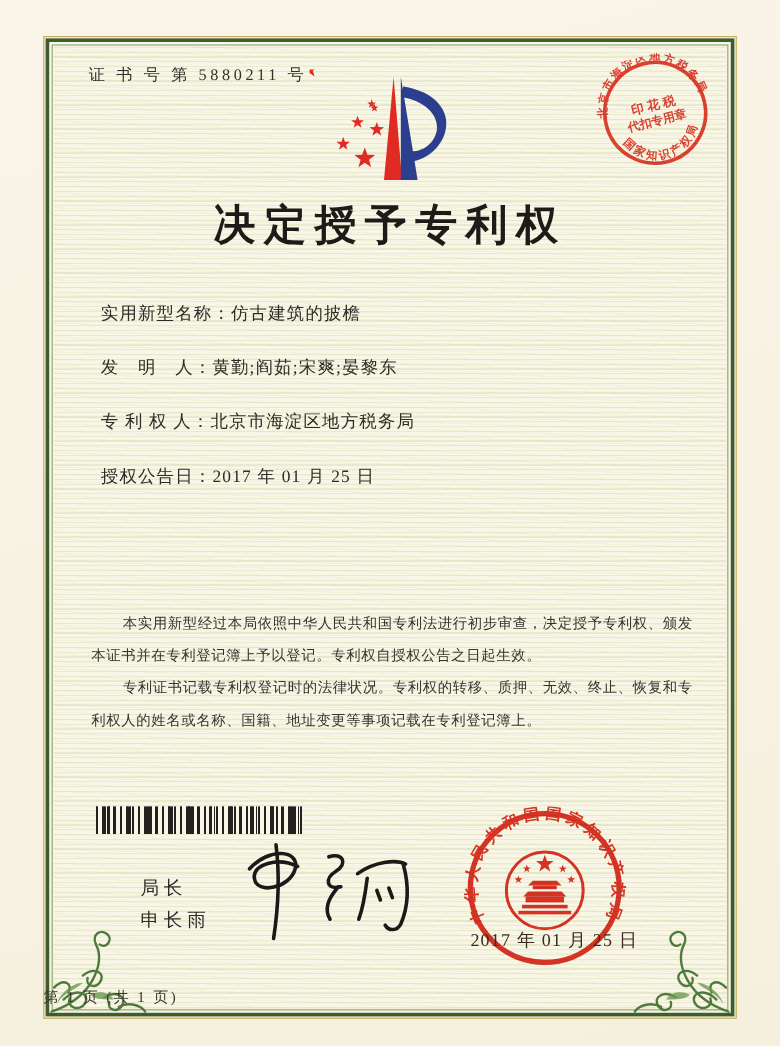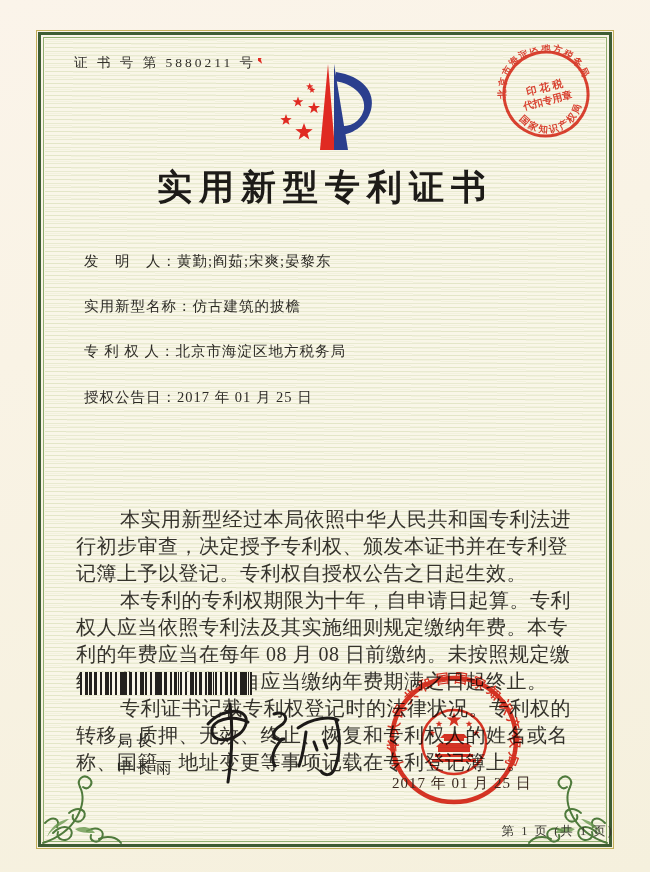--- a/index.html
+++ b/index.html
@@ -24,40 +24,40 @@
   .logo{position:absolute;left:258px;top:58px;width:128px;height:104px;z-index:4;}
   .title{position:absolute;left:0;top:164px;width:650px;text-align:center;
          font-size:35px;font-weight:bold;letter-spacing:7px;color:#1d1b18;z-index:4;}
   
   .fields{position:absolute;left:84px;top:252px;z-index:4;}
   .field-row{height:21px;margin-bottom:24.2px;font-size:14.5px;color:#2d2b26;letter-spacing:1px;}
   .field-row .lab{color:#2d2b26;}
   .field-row .val{color:#2d2b26;}
   
   .body-text{position:absolute;left:76px;top:506px;width:504px;z-index:4;
-             font-size:20px;line-height:27px;color:#35332c;letter-spacing:.5px;}
+             font-size:12px;line-height:27px;color:#35332c;letter-spacing:.5px;}
   .body-text p{margin:0;text-indent:2.2em;}
   
   .barcode{position:absolute;left:80px;top:672px;width:172px;height:23px;z-index:4;
       background:
         repeating-linear-gradient(90deg,#23211e 0 2px, rgba(0,0,0,0) 2px 5px),
         repeating-linear-gradient(90deg,#23211e 0 1px, rgba(0,0,0,0) 1px 7px),
         repeating-linear-gradient(90deg, rgba(0,0,0,0) 0 9px, #23211e 9px 12px, rgba(0,0,0,0) 12px 17px),
         #f9f6e8;}
   .director{position:absolute;left:88px;top:727px;z-index:4;
             font-family:"Liberation Sans","DejaVu Sans",sans-serif;font-size:15.5px;
             color:#2b2a26;letter-spacing:4px;line-height:27px;margin-left:29px;}
   .signature{position:absolute;left:178px;top:692px;width:175px;height:100px;z-index:5;}
   .seal{position:absolute;left:386px;top:672px;width:136px;height:136px;z-index:5;
         mix-blend-mode:multiply;opacity:.95;}
   .seal-date{position:absolute;left:392px;top:774px;width:180px;z-index:6;
              font-size:15px;color:#3a2a20;letter-spacing:1px;}
   .tax-stamp{position:absolute;left:498px;top:46px;width:96px;height:96px;z-index:6;
              transform:rotate(-14deg);mix-blend-mode:multiply;opacity:.92;}
-  .page-footer{position:absolute;left:36px;top:823px;width:578px;text-align:right;z-index:4;
+  .page-footer{position:absolute;left:36px;top:823px;width:578px;text-align:left;z-index:4;
                font-size:12.5px;letter-spacing:2px;color:#3a3831;}
 </style>
 </head>
 <body>
 
 <div class="page">
 
   <div class="frame">
     <div class="gold"></div>
     <div class="green"></div>
@@ -112,40 +112,39 @@
       <path transform="translate(56,50) scale(0.9)" d="M0,-7 L1.7,-2.3 L6.7,-2.2 L2.7,0.9 L4.1,5.7 L0,2.8 L-4.1,5.7 L-2.7,0.9 L-6.7,-2.2 L-1.7,-2.3 Z"></path>
       <path transform="translate(28,62) scale(0.85)" d="M0,-7 L1.7,-2.3 L6.7,-2.2 L2.7,0.9 L4.1,5.7 L0,2.8 L-4.1,5.7 L-2.7,0.9 L-6.7,-2.2 L-1.7,-2.3 Z"></path>
       <path transform="translate(46,74) scale(1.3)" d="M0,-7 L1.7,-2.3 L6.7,-2.2 L2.7,0.9 L4.1,5.7 L0,2.8 L-4.1,5.7 L-2.7,0.9 L-6.7,-2.2 L-1.7,-2.3 Z"></path>
     </g>
     <g fill="#2b3f8e">
       <path d="M76,6 L76,92 L90,92 Z"></path>
       <path d="M78,14 C104,18 118,34 113,52 C108,70 90,78 79,77 L80,68 C96,70 104,60 106,51 C108,38 96,26 77,23 Z"></path>
     </g>
   </svg>
 
-  <div class="title">实用新型专利证书</div>
+  <div class="title">决定授予专利权</div>
 
   <div class="fields">
     <div class="field-row">
+      <span class="lab">实用新型名称：</span><span class="val">仿古建筑的披檐</span>
+    </div>
+    <div class="field-row">
       <span class="lab">发　明　人：</span><span class="val">黄勤;阎茹;宋爽;晏黎东</span>
-    </div>
-    <div class="field-row">
-      <span class="lab">实用新型名称：</span><span class="val">仿古建筑的披檐</span>
     </div>
     <div class="field-row">
       <span class="lab">专 利 权 人：</span><span class="val">北京市海淀区地方税务局</span>
     </div>
     <div class="field-row">
       <span class="lab">授权公告日：</span><span class="val">2017 年 01 月 25 日</span>
     </div>
   </div>
 
   <div class="body-text">
     <p>本实用新型经过本局依照中华人民共和国专利法进行初步审查，决定授予专利权、颁发本证书并在专利登记簿上予以登记。专利权自授权公告之日起生效。</p>
-    <p>本专利的专利权期限为十年，自申请日起算。专利权人应当依照专利法及其实施细则规定缴纳年费。本专利的年费应当在每年 08 月 08 日前缴纳。未按照规定缴纳年费的，专利权自应当缴纳年费期满之日起终止。</p>
     <p>专利证书记载专利权登记时的法律状况。专利权的转移、质押、无效、终止、恢复和专利权人的姓名或名称、国籍、地址变更等事项记载在专利登记簿上。</p>
   </div>
 
   <div class="barcode"></div>
 
   <div class="director">
     <div>局长</div>
     <div>申长雨</div>
   </div>
 

